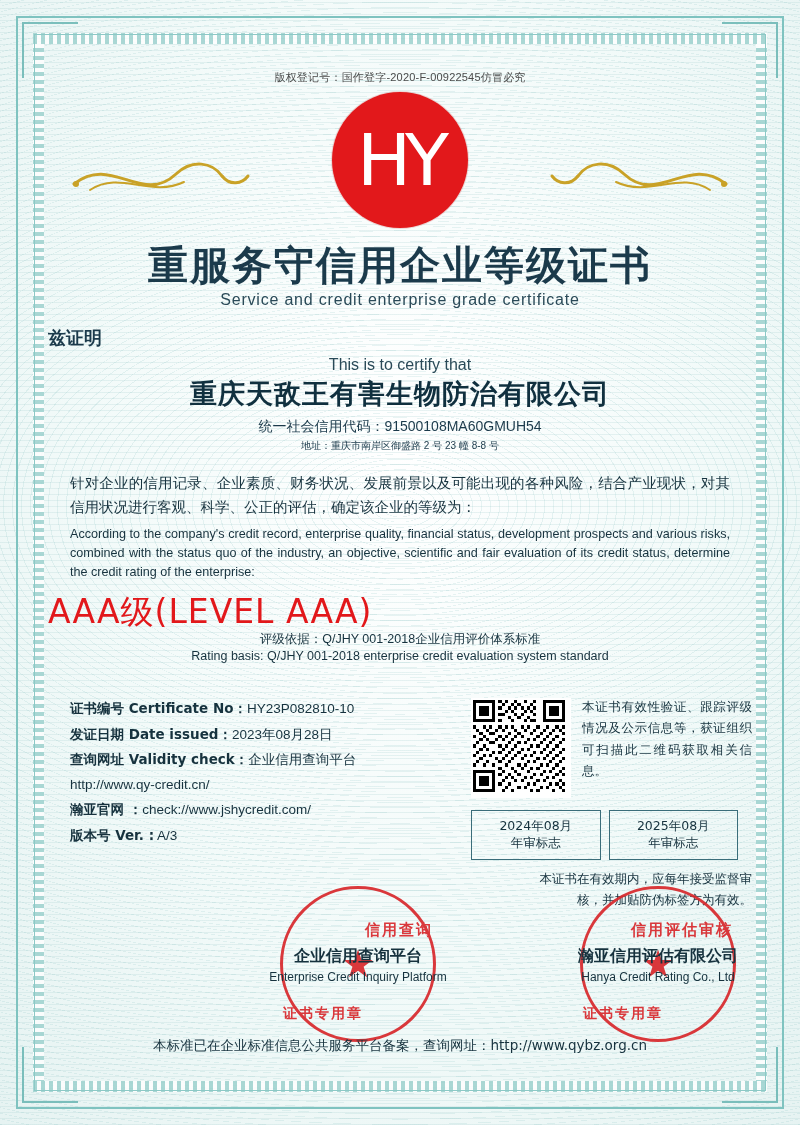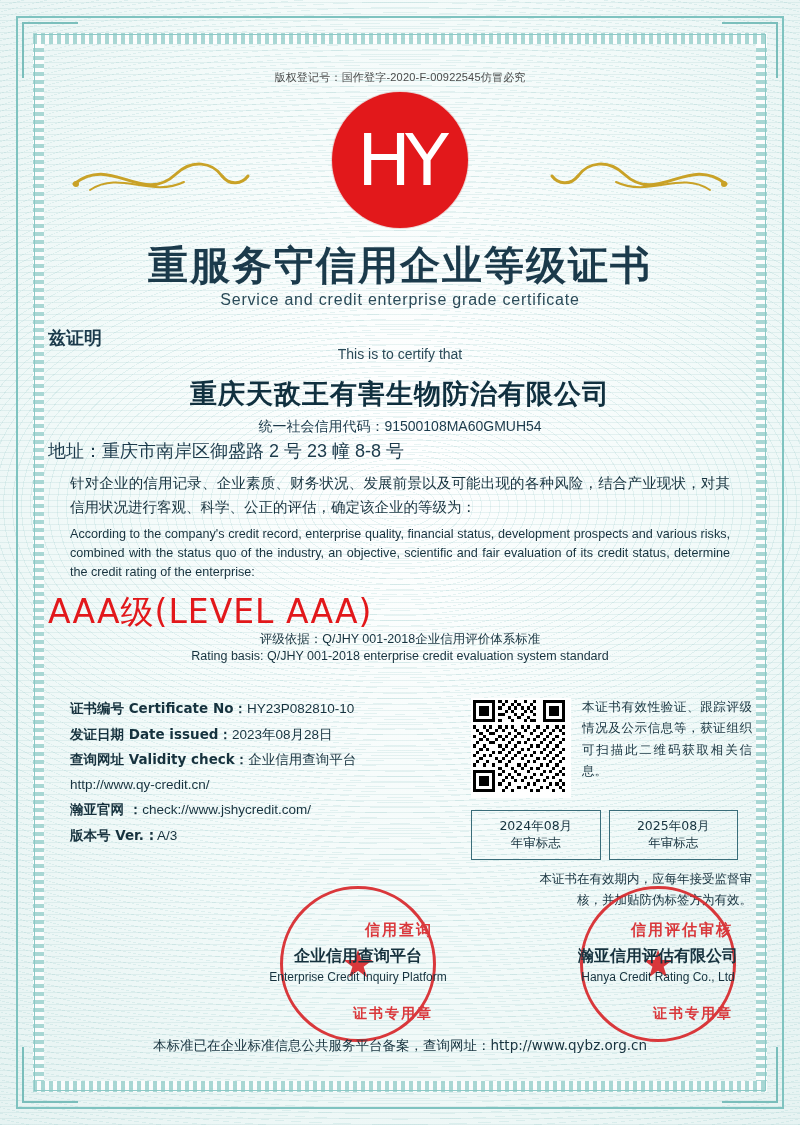--- a/index.html
+++ b/index.html
@@ -154,23 +154,23 @@
     position: absolute;
     top: 278px; left: 0; right: 0;
     text-align: left;
     font-size: 18px;
     color: #1b3a4b;
     font-weight: bold;
     font-family: Liberation Serif, serif;
   }
   .certify-en {
     position: absolute;
-    top: 298px; left: 0; right: 0;
-    text-align: center;
-    font-size: 14px;
+    top: 308px; left: 0; right: 0;
+    text-align: center;
+    font-size: 16px;
     color: #2a4a58;
   }
 
   .company-name {
     position: absolute;
     top: 328px; left: 0; right: 0;
     text-align: center;
     font-size: 27px;
     font-weight: bold;
     color: #10303f;
@@ -180,22 +180,22 @@
   .credit-code {
     position: absolute;
     top: 370px; left: 0; right: 0;
     text-align: center;
     font-size: 14px;
     color: #1b3a4b;
   }
   .address {
     position: absolute;
     top: 391px; left: 0; right: 0;
-    text-align: left;
-    font-size: 18px;
+    text-align: center;
+    font-size: 10px;
     color: #1b3a4b;
   }
 
   .body-text {
     position: absolute;
     top: 424px;
     left: 22px; right: 22px;
     color: #17333f;
   }
   .body-cn {
@@ -334,21 +334,21 @@
     color: #d8282c;
     font-size: 15px;
     font-weight: bold;
     letter-spacing: 2px;
     font-family: "DejaVu Sans", sans-serif;
     transform: scaleY(1.05);
   }
   .seal .arc-bottom {
     position: absolute;
     left: 0; right: 0; bottom: 16px;
-    text-align: right;
+    text-align: left;
     color: #d8282c;
     font-size: 14px;
     font-weight: bold;
     letter-spacing: 2px;
     font-family: "DejaVu Sans", sans-serif;
   }
 
   .org-left {
     position: absolute;
     left: 210px;

